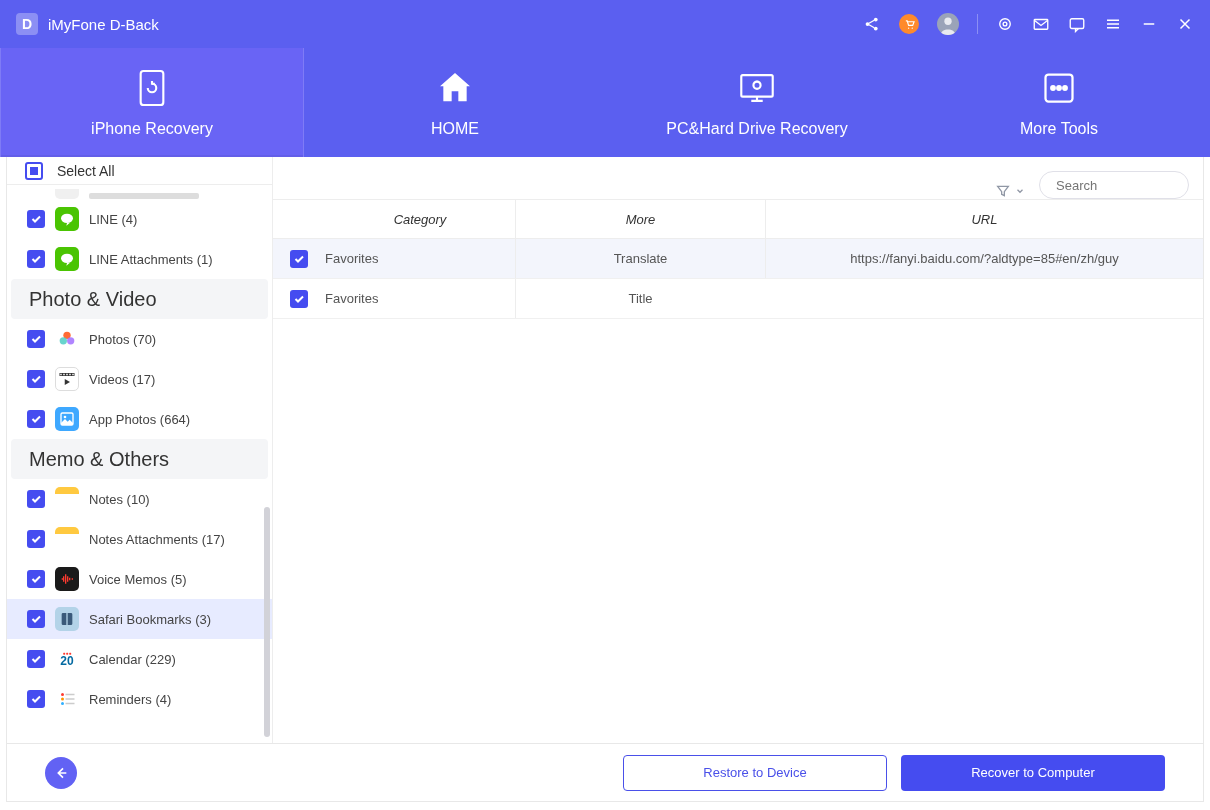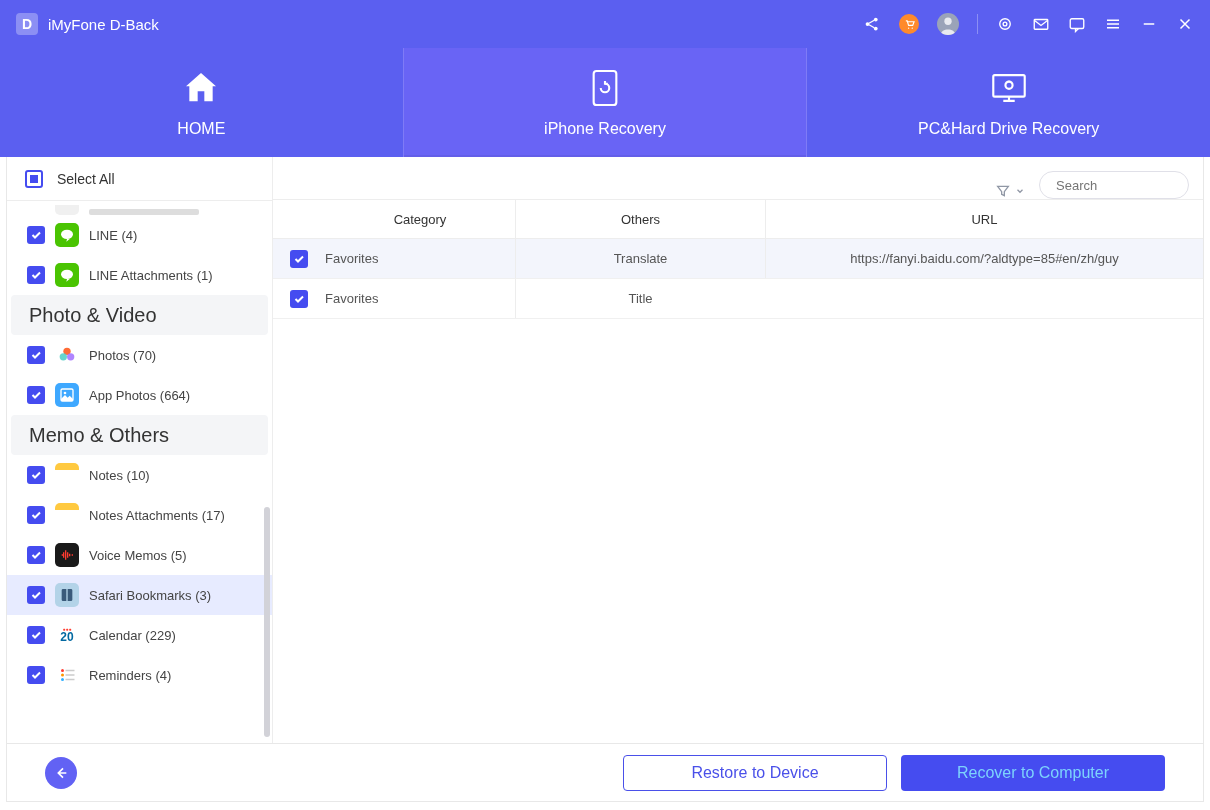--- a/index.html
+++ b/index.html
@@ -21,59 +21,59 @@
     .nav-tab { flex: 1; display: flex; flex-direction: column; align-items: center; justify-content: center; gap: 12px; color: #fff; cursor: pointer; }
     .nav-tab.active { background: #6964f5; box-shadow: inset 0 -2px 0 rgba(0,0,0,0.05); border-left: 1px solid rgba(255,255,255,0.15); border-right: 1px solid rgba(255,255,255,0.15);}
     .nav-icon { width: 40px; height: 40px; display: flex; align-items: center; justify-content: center; }
     .nav-label { font-size: 16px; }
     
     
     .main { display: flex; height: 587px; border: 1px solid #e8e8e8; border-top: none; margin: 0 6px; }
     
     
     .sidebar { width: 266px; border-right: 1px solid #ededed; display: flex; flex-direction: column; background: #fff;}
-    .select-all-row { height: 44px; display: flex; align-items: center; padding: 0 18px; gap: 14px; border-bottom: 1px solid #ededed;}
+    .select-all-row { height: 28px; display: flex; align-items: center; padding: 0 18px; gap: 14px; border-bottom: 1px solid #ededed;}
     .cb { width: 18px; height: 18px; border-radius: 3px; flex-shrink: 0; display: flex; align-items: center; justify-content: center; cursor: pointer; }
     .cb.checked { background: #454cf0; }
     .cb.partial { background: #fff; border: 2px solid #454cf0; }
     .cb.partial::after { content: ""; width: 8px; height: 8px; background: #454cf0; }
     .cb svg { width: 12px; height: 12px; }
     .select-all-label { font-size: 14px; color: #333; }
     .sidebar-scroll { overflow-y: auto; flex: 1; }
     .sidebar-item { display: flex; align-items: center; height: 40px; padding: 0 20px; gap: 10px; cursor: pointer; }
     .sidebar-item.selected { background: #e7ebff; }
     .item-icon { width: 24px; height: 24px; border-radius: 5px; display: flex; align-items: center; justify-content: center; flex-shrink: 0; }
     .item-label { font-size: 13px; color: #444; }
     .section-header { background: #f4f5f7; height: 40px; display: flex; align-items: center; padding: 0 18px; font-size: 20px; color: #333; border-radius: 4px; margin: 0 4px;}
     
     
     .content { flex: 1; display: flex; flex-direction: column; }
     .content-toolbar { height: 42px; display: flex; align-items: flex-end; justify-content: flex-end; padding: 0 14px; gap: 14px; }
     .filter-btn { display: flex; align-items: center; gap: 4px; cursor: pointer; color: #9097a5;}
     .search-box { width: 150px; height: 28px; border: 1px solid #e0e0e8; border-radius: 14px; display: flex; align-items: center; padding: 0 10px; gap: 6px; }
     .search-box input { flex: 1; border: none; outline: none; font-size: 13px; background: transparent;}
     .table { flex: 1; }
-    .thead { display: flex; height: 40px; border-top: 1px solid #ededed; border-bottom: 1px solid #ededed; background: #fff; }
+    .thead { display: flex; height: 40px; border-top: 1px solid #ededed; border-bottom: 1px solid #ededed; background: #fff; font-style: italic; }
     .th, .td { display: flex; align-items: center; justify-content: center; font-size: 13px; color: #555; }
     .col-chk { width: 52px; justify-content: center; }
     .col-cat { width: 190px; }
     .col-title { width: 250px; border-left: 1px solid #ededed; }
     .col-url { flex: 1; border-left: 1px solid #ededed; }
     .thead .th { font-weight: 500; color: #333; }
     .tbody .tr { display: flex; height: 40px; border-bottom: 1px solid #f0f0f0; }
     .tbody .tr.highlight { background: #f3f5fc; }
     .tbody .col-cat { justify-content: flex-start; padding-left: 0px; }
     
     
     .footer { height: 58px; margin: 0 6px; border: 1px solid #e8e8e8; border-top: none; display: flex; align-items: center; padding: 0 38px; gap: 14px; }
     .back-btn { width: 32px; height: 32px; border-radius: 50%; background: #6262f4; display: flex; align-items: center; justify-content: center; cursor: pointer; }
     .spacer { flex: 1; }
-    .btn { width: 264px; height: 36px; border-radius: 4px; display: flex; align-items: center; justify-content: center; font-size: 16px; cursor: pointer; }
+    .btn { width: 264px; height: 36px; border-radius: 4px; display: flex; align-items: center; justify-content: center; font-size: 13px; cursor: pointer; }
     .btn-outline { border: 1.5px solid #4a50e9; color: #4a50e9; background: #fff;}
-    .btn-solid { background: #454cf0; color: #7dd3fc; }
+    .btn-solid { background: #454cf0; color: #ffffff; }
     
     .scrollbar-thumb{ position: absolute; width: 6px; right: 2px; background: #d2d2d8; border-radius: 3px;}
   </style>
 </head>
 <body>
 
 <div class="title-bar">
   <div class="app-logo">D</div>
   <div class="app-title">iMyFone D-Back</div>
   <div class="title-icons">
@@ -129,49 +129,60 @@
     </div>
     <div class="title-icon">
       <svg viewBox="0 0 24 24" stroke="#fff" stroke-width="2">
           <path d="M6 6l12 12M18 6L6 18"></path>
         </svg>
     </div>
   </div>
 </div>
 
 <div class="nav-bar">
-  <div class="nav-tab">
-    <div class="nav-icon">
-      <svg width="40" height="40" viewBox="0 0 24 24" fill="#fff">
-          <path d="M12 3 L3 11 L5 11 L5 20 L10 20 L10 14 L14 14 L14 20 L19 20 L19 11 L21 11 Z"></path>
-        </svg>
-    </div>
-    <div class="nav-label">HOME</div>
-  </div>
   <div class="nav-tab active">
     <div class="nav-icon">
       <svg width="34" height="40" viewBox="0 0 24 28" fill="none" stroke="#fff" stroke-width="1.5">
           <rect x="4" y="2" width="16" height="24" rx="2"></rect>
           <path d="M9 14a3 3 0 1 0 3-3"></path>
           <path d="M12 9 l0 2 l2 0" fill="none"></path>
         </svg>
     </div>
     <div class="nav-label">iPhone Recovery</div>
+  </div>
+  <div class="nav-tab">
+    <div class="nav-icon">
+      <svg width="40" height="40" viewBox="0 0 24 24" fill="#fff">
+          <path d="M12 3 L3 11 L5 11 L5 20 L10 20 L10 14 L14 14 L14 20 L19 20 L19 11 L21 11 Z"></path>
+        </svg>
+    </div>
+    <div class="nav-label">HOME</div>
   </div>
   <div class="nav-tab">
     <div class="nav-icon">
       <svg width="40" height="40" viewBox="0 0 28 24" fill="none" stroke="#fff" stroke-width="1.5">
           <rect x="3" y="3" width="22" height="15" rx="1"></rect>
           <path d="M10 21h8M14 18v3"></path>
           <circle cx="14" cy="10" r="2.5"></circle>
           <path d="M14 7v1M14 12v1"></path>
         </svg>
     </div>
     <div class="nav-label">PC&amp;Hard Drive Recovery</div>
   </div>
+  <div class="nav-tab">
+    <div class="nav-icon">
+      <svg width="36" height="36" viewBox="0 0 24 24" fill="none" stroke="#fff" stroke-width="1.5">
+          <rect x="3" y="3" width="18" height="18" rx="2"></rect>
+          <circle cx="8" cy="12" r="1.2" fill="#fff"></circle>
+          <circle cx="12" cy="12" r="1.2" fill="#fff"></circle>
+          <circle cx="16" cy="12" r="1.2" fill="#fff"></circle>
+        </svg>
+    </div>
+    <div class="nav-label">More Tools</div>
+  </div>
 </div>
 
 <div class="main">
 
   <div class="sidebar" style="position:relative;">
     <div class="select-all-row">
       <div class="cb partial"></div>
       <div class="select-all-label">Select All</div>
     </div>
 
@@ -221,20 +232,39 @@
             </svg>
           </div>
         <div class="item-icon">
             <svg width="22" height="22" viewBox="0 0 24 24">
               <circle cx="12" cy="8" r="4" fill="#ff6b35"></circle>
               <circle cx="8" cy="14" r="4" fill="#4ecdc4" opacity="0.85"></circle>
               <circle cx="16" cy="14" r="4" fill="#a270ff" opacity="0.85"></circle>
             </svg>
           </div>
         <div class="item-label">Photos (70)</div>
+      </div>
+      <div class="sidebar-item">
+        <div class="cb checked">
+            <svg viewBox="0 0 24 24" stroke="#fff" stroke-width="4" fill="none">
+              <path d="M5 12l5 5L20 7"></path>
+            </svg>
+          </div>
+        <div class="item-icon" style="background:#fff;border:1px solid #ddd;">
+            <svg width="18" height="18" viewBox="0 0 24 24">
+              <rect x="2" y="4" width="20" height="4" fill="#333"></rect>
+              <rect x="3" y="5" width="2" height="2" fill="#fff"></rect>
+              <rect x="7" y="5" width="2" height="2" fill="#fff"></rect>
+              <rect x="11" y="5" width="2" height="2" fill="#fff"></rect>
+              <rect x="15" y="5" width="2" height="2" fill="#fff"></rect>
+              <rect x="19" y="5" width="2" height="2" fill="#fff"></rect>
+              <path d="M9 12l7 4-7 4z" fill="#333"></path>
+            </svg>
+          </div>
+        <div class="item-label">Videos (17)</div>
       </div>
       <div class="sidebar-item">
         <div class="cb checked">
             <svg viewBox="0 0 24 24" stroke="#fff" stroke-width="4" fill="none">
               <path d="M5 12l5 5L20 7"></path>
             </svg>
           </div>
         <div class="item-icon" style="background:#3ea8ff;">
             <svg width="16" height="16" viewBox="0 0 24 24" fill="#fff">
               <rect x="3" y="3" width="18" height="18" rx="2" fill="none" stroke="#fff" stroke-width="2"></rect>
@@ -341,21 +371,21 @@
             <path d="M15 15l6 6"></path>
           </svg>
         <input placeholder="Search" style="">
       </div>
     </div>
 
     <div class="table">
       <div class="thead">
         <div class="th col-chk"></div>
         <div class="th col-cat">Category</div>
-        <div class="th col-title">Others</div>
+        <div class="th col-title">More</div>
         <div class="th col-url">URL</div>
       </div>
       <div class="tbody">
         <div class="tr highlight">
           <div class="td col-chk">
               <div class="cb checked">
                 <svg viewBox="0 0 24 24" stroke="#fff" stroke-width="4" fill="none">
                   <path d="M5 12l5 5L20 7"></path>
                 </svg>
               </div>

